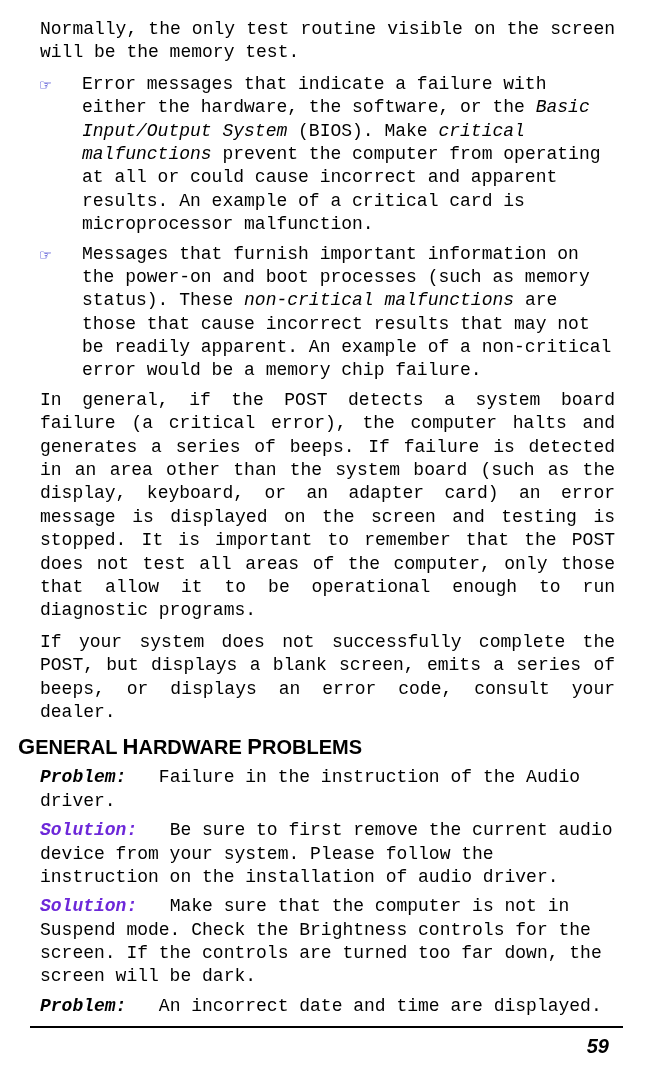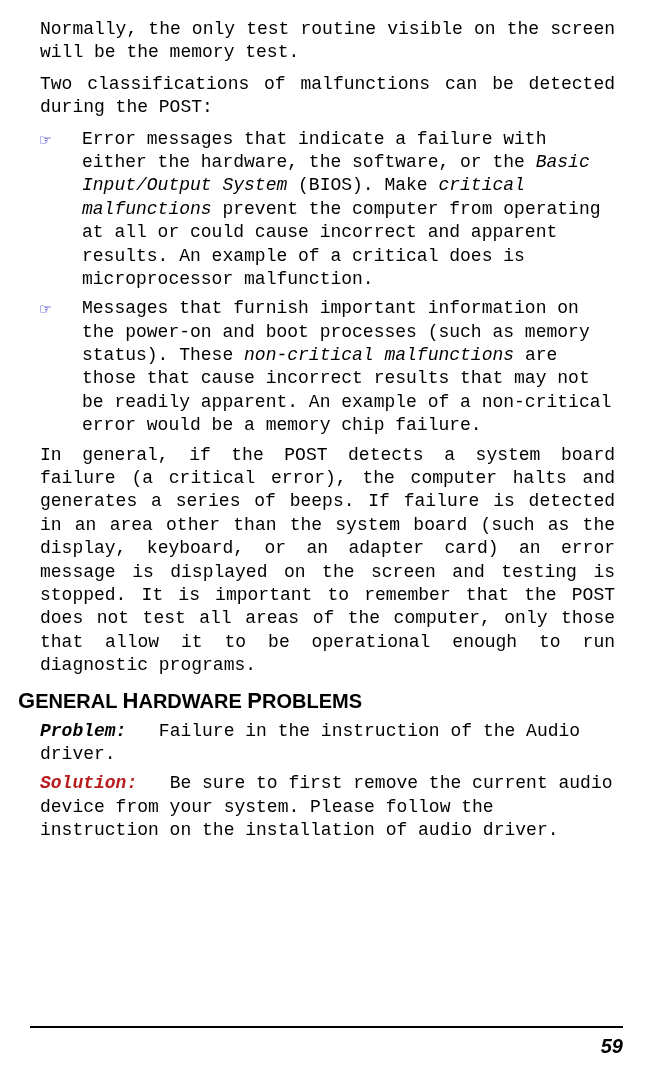--- a/index.html
+++ b/index.html
@@ -56,72 +56,78 @@
     }
     .ps-row {
       margin-bottom: 6px;
       line-height: 1.3;
     }
     .ps-label {
       font-weight: bold;
       font-style: italic;
     }
     .ps-label.solution {
-      color: #b91c1c;
+      color: #6d28d9;
     }
     .footer-line {
       position: absolute;
       bottom: 48px;
       left: 30px;
       right: 30px;
       border-top: 2px solid #000;
     }
     .page-num {
       position: absolute;
       bottom: 18px;
-      right: 30px;
+      right: 44px;
       font-weight: bold;
       font-style: italic;
       font-size: 20px;
     }
   </style>
 </head>
 <body>
 
 <div class="content">
   <p class="para">Normally, the only test routine visible on the screen will be the memory test.</p>
-  <p class="para">Two classifications of malfunctions can be detected during the POST:</p>
 
   <div class="bullet-item">
     <div class="bullet-icon">☞</div>
     <div class="bullet-text">
-      <span>Error messages that indicate a failure with either the hardware, the software, or the </span><span class="italic">Basic Input/Output System</span><span> (BIOS). Make </span><span class="italic">critical malfunctions</span><span> prevent the computer from operating at all or could cause incorrect and apparent results. An example of a critical does is microprocessor malfunction.</span>
+      <span>Error messages that indicate a failure with either the hardware, the software, or the </span><span class="italic">Basic Input/Output System</span><span> (BIOS). Make </span><span class="italic">critical malfunctions</span><span> prevent the computer from operating at all or could cause incorrect and apparent results. An example of a critical card is microprocessor malfunction.</span>
     </div>
   </div>
 
   <div class="bullet-item">
     <div class="bullet-icon">☞</div>
     <div class="bullet-text">
       <span>Messages that furnish important information on the power-on and boot processes (such as memory status). These </span><span class="italic">non-critical malfunctions</span><span> are those that cause incorrect results that may not be readily apparent. An example of a non-critical error would be a memory chip failure.</span><span class="italic"></span><span></span>
     </div>
   </div>
 
   <p class="para">In general, if the POST detects a system board failure (a critical error), the computer halts and generates a series of beeps. If failure is detected in an area other than the system board (such as the display, keyboard, or an adapter card) an error message is displayed on the screen and testing is stopped. It is important to remember that the POST does not test all areas of the computer, only those that allow it to be operational enough to run diagnostic programs.</p>
+  <p class="para">If your system does not successfully complete the POST, but displays a blank screen, emits a series of beeps, or displays an error code, consult your dealer.</p>
 </div>
 
 <div class="heading">
   <span style="font-size:22px;">G</span><span>ENERAL </span><span style="font-size:22px;">H</span><span>ARDWARE </span><span style="font-size:22px;">P</span><span>ROBLEMS</span>
 </div>
 
 <div class="content">
 
   <div class="ps-row">
     <span class="ps-label">Problem:</span>&nbsp;&nbsp;&nbsp;<span>Failure in the instruction of the Audio driver.</span>
   </div>
   <div class="ps-row">
     <span class="ps-label solution">Solution:</span>&nbsp;&nbsp;&nbsp;<span>Be sure to first remove the current audio device from your system. Please follow the instruction on the installation of audio driver.</span>
   </div>
 
+  <div class="ps-row">
+    <span class="ps-label solution">Solution:</span>&nbsp;&nbsp;&nbsp;<span>Make sure that the computer is not in Suspend mode. Check the Brightness controls for the screen.  If the controls are turned too far down, the screen will be dark.</span>
+  </div>
 
+  <div class="ps-row">
+    <span class="ps-label">Problem:</span>&nbsp;&nbsp;&nbsp;<span>An incorrect date and time are displayed.</span>
+  </div>
 </div>
 
 <div class="footer-line"></div>
 <div class="page-num">59</div>
 
 </body></html>

